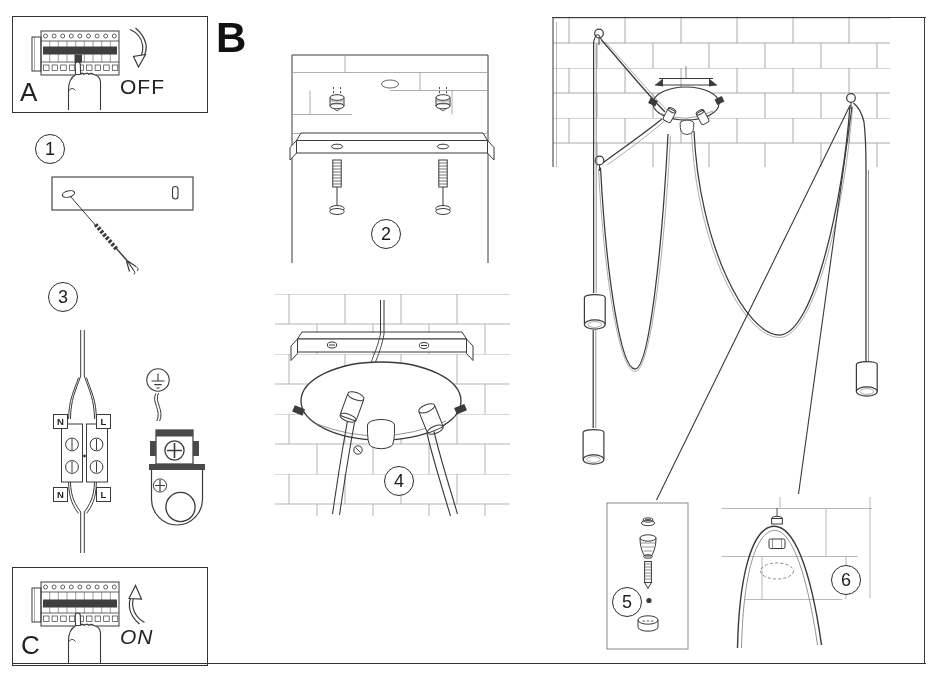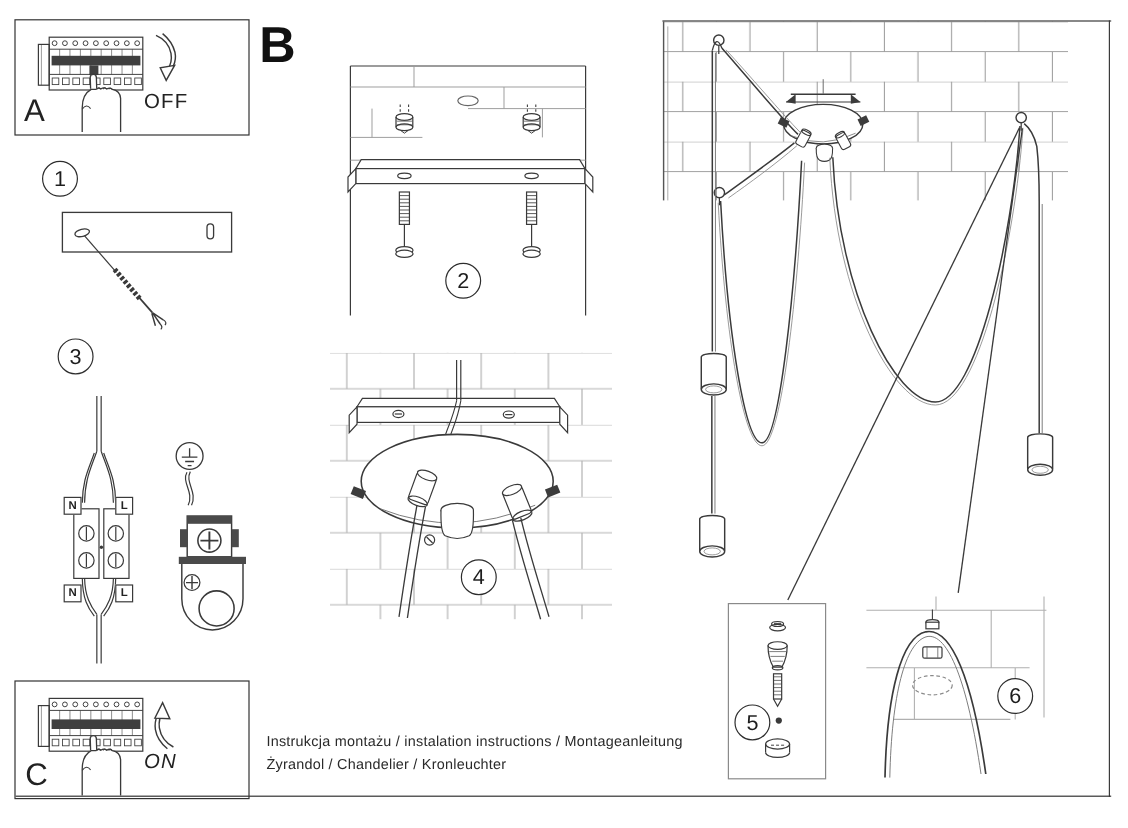--- a/index.html
+++ b/index.html
@@ -2,21 +2,21 @@
 <html><head>
 <meta charset="utf-8">
 <style>
   html,body{margin:0;padding:0;background:#ffffff;}
   .page{position:relative;width:940px;height:690px;background:#fff;overflow:hidden;
         font-family:"Liberation Sans", sans-serif;color:#1d1d1d;}
   .panel{position:absolute;border:1.5px solid #333;background:#fff;}
   .panel-a{left:12px;top:16px;width:194px;height:95px;}
   .panel-c{left:12px;top:567px;width:194px;height:97px;}
   .panel-letter{position:absolute;font-size:26px;color:#222;}
-  .state-label{position:absolute;font-size:17px;letter-spacing:1px;color:#222;}
+  .state-label{position:absolute;font-size:21px;letter-spacing:1px;color:#222;}
   .section-b{position:absolute;left:216px;top:14px;font-size:42px;font-weight:700;color:#111;}
   .step-circle{position:absolute;width:28px;height:28px;border:1.7px solid #2d2d2d;border-radius:50%;
         background:#fff;display:flex;align-items:center;justify-content:center;
         font-size:18px;color:#1d1d1d;z-index:5;}
   .nl-label{position:absolute;width:13px;height:13px;border:1.1px solid #3a3a3a;background:#fff;
         font-size:9.5px;font-weight:700;text-align:center;line-height:13px;color:#222;z-index:4;}
   .frame-top{position:absolute;left:552px;top:17px;width:374px;height:0;border-top:1.4px solid #3b3b3b;}
   .frame-right{position:absolute;left:924px;top:17px;width:0;height:647px;border-left:1.4px solid #3b3b3b;}
   .frame-bottom{position:absolute;left:13px;top:663px;width:913px;height:0;border-top:1.6px solid #333;}
   .footer-line{position:absolute;left:222px;font-size:12px;color:#2a2a2a;letter-spacing:.2px;white-space:nowrap;}
@@ -397,16 +397,14 @@
   <div class="step-circle" style="left:371px;top:219px;">2</div>
   <div class="step-circle" style="left:48px;top:282px;">3</div>
   <div class="step-circle" style="left:384px;top:466px;">4</div>
   <div class="step-circle" style="left:612px;top:587px;">5</div>
   <div class="step-circle" style="left:831px;top:565px;">6</div>
 
   <div class="frame-top"></div>
   <div class="frame-right"></div>
   <div class="frame-bottom"></div>
 
-  <div class="footer-line fl1">Instrukcja montażu / instalation instructions / Montageanleitung</div>
-  <div class="footer-line fl2">Żyrandol / Chandelier / Kronleuchter</div>
 
 </div>
 
 </body></html>

